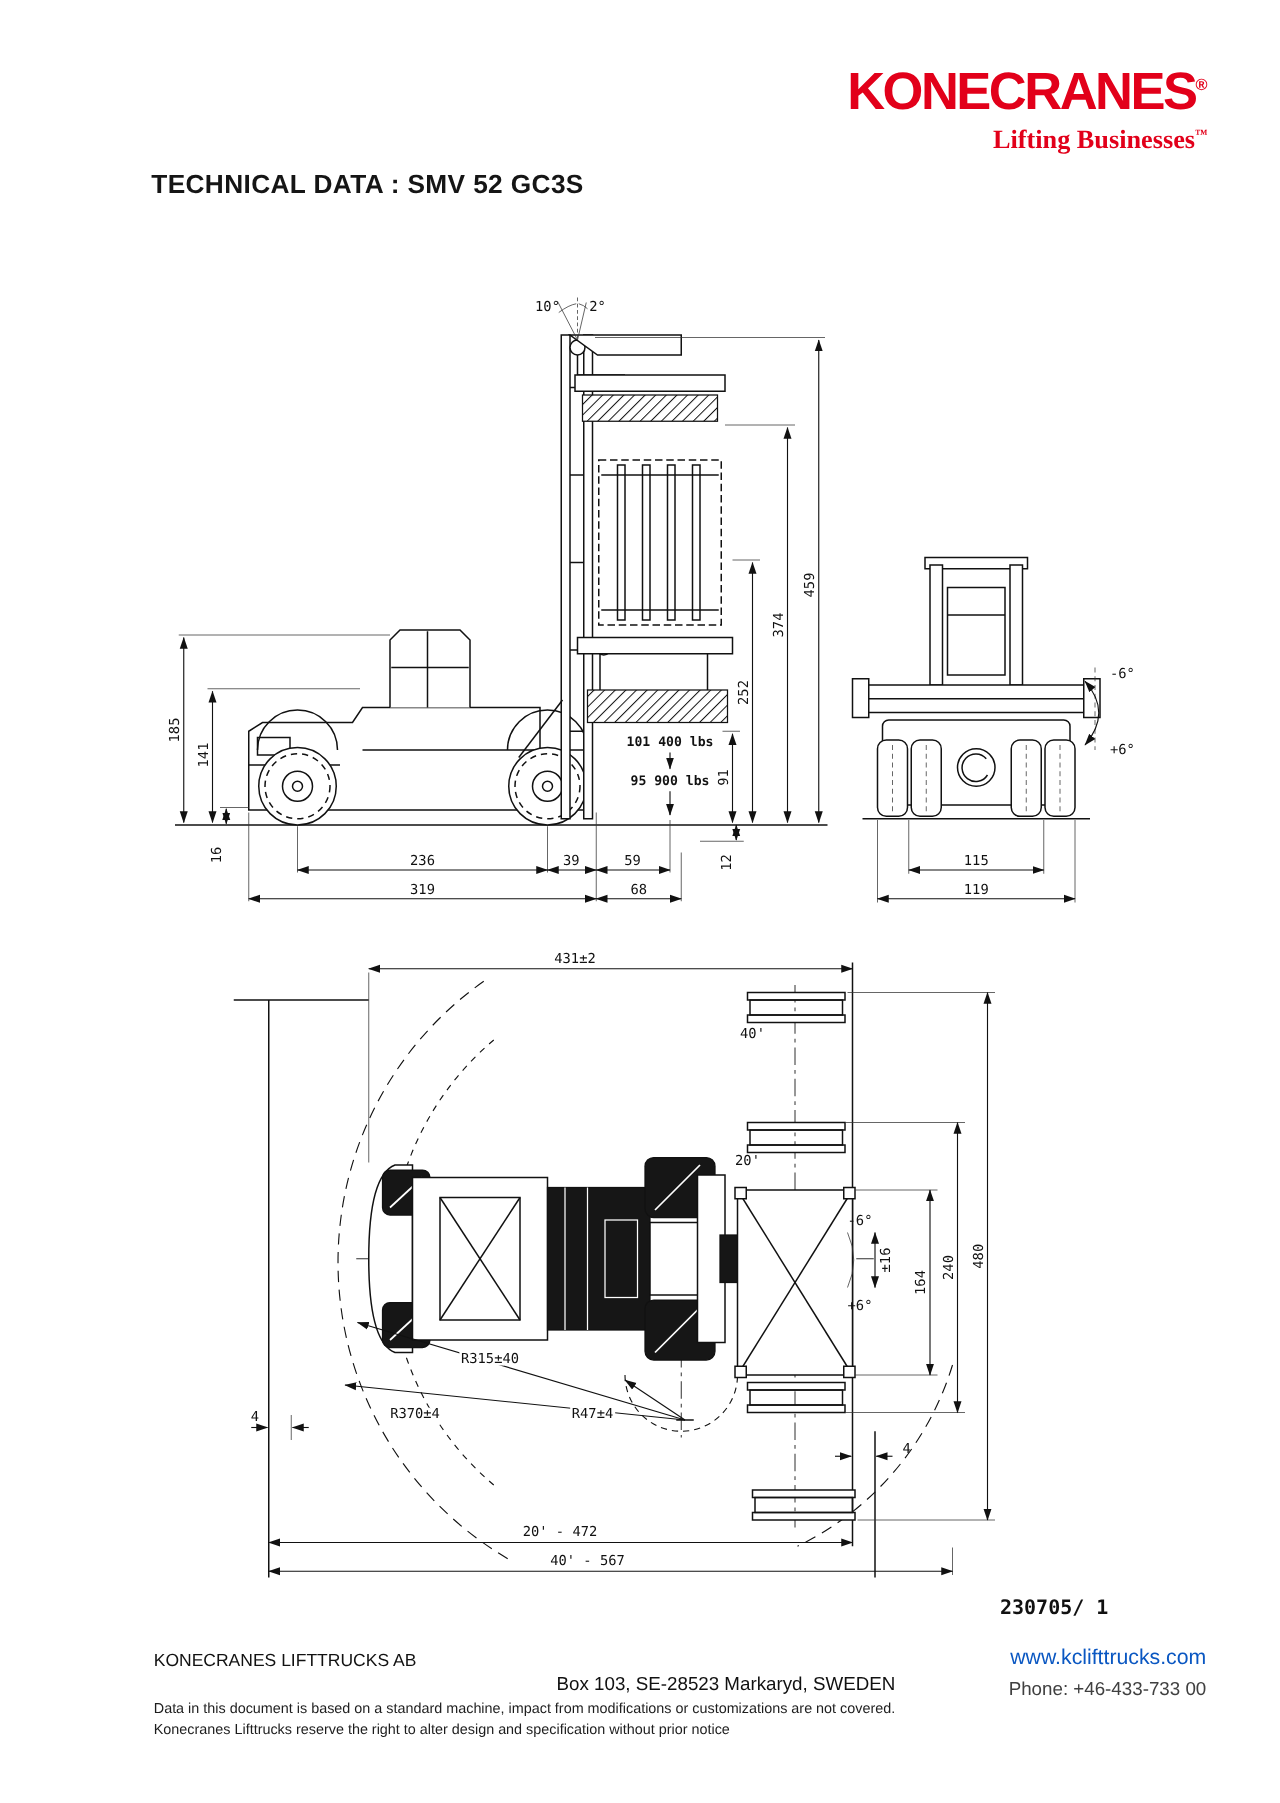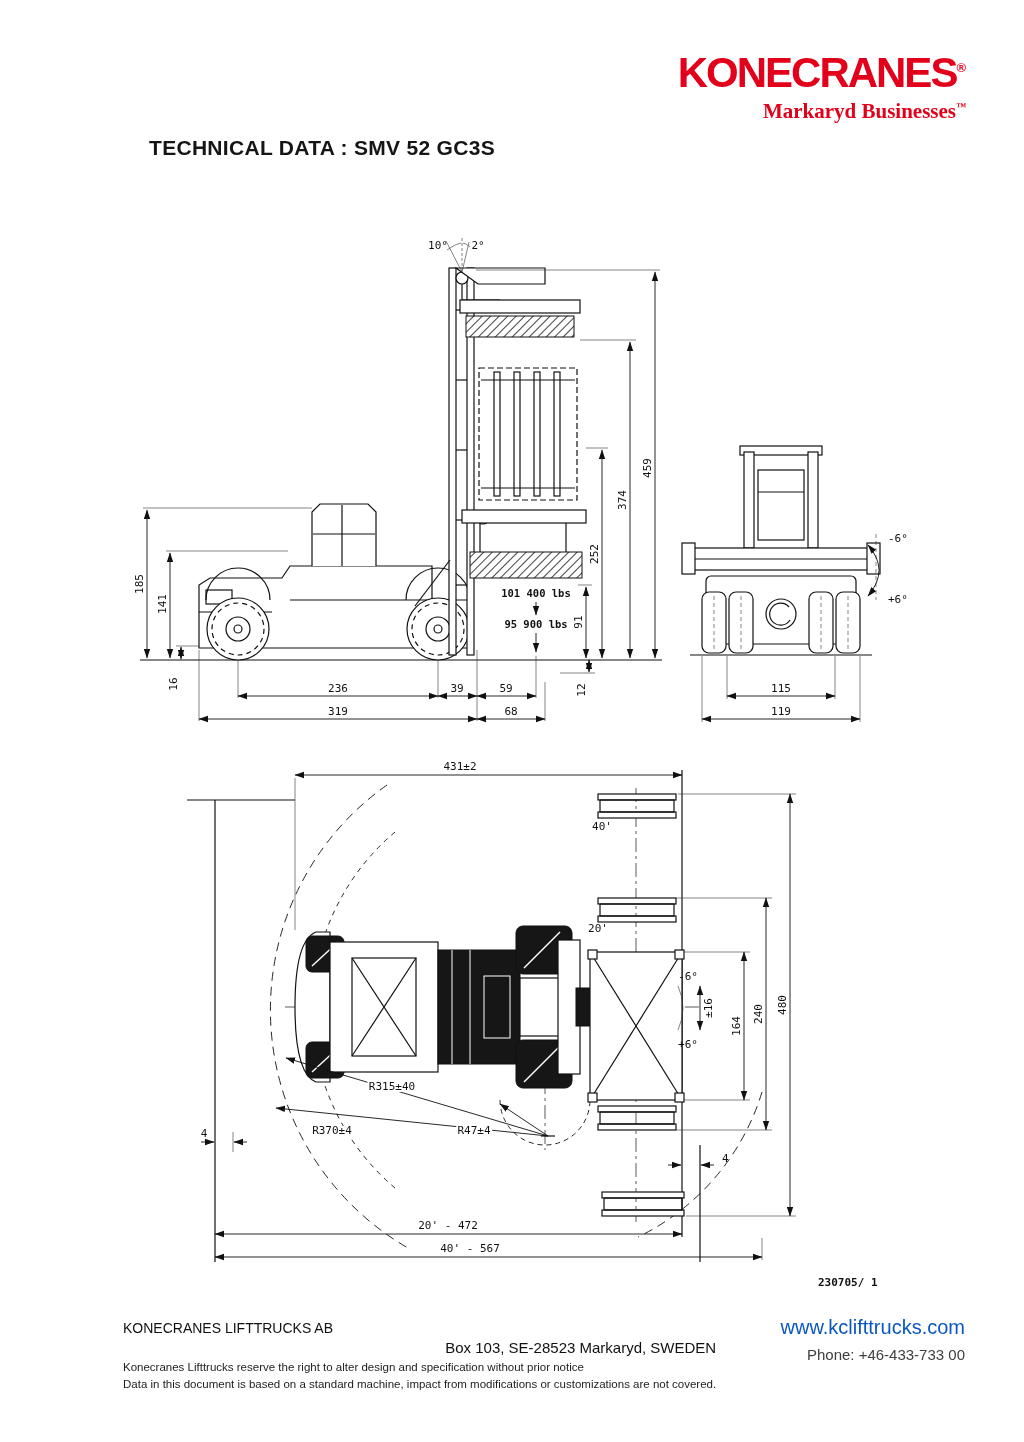--- a/index.html
+++ b/index.html
@@ -4,38 +4,38 @@
 <style>
   * { margin:0; padding:0; box-sizing:border-box; }
   html,body { background:#9a9a9a; }
   .page {
     position:relative; width:1024px; height:1442px; background:#ffffff;
     margin:0 auto; overflow:hidden;
     font-family:"Liberation Sans", sans-serif; color:#111;
   }
   .doc-title {
     position:absolute; left:121px; top:136px;
-    font-size:21px; letter-spacing:.3px; color:#151515;margin-left:28px;
+    font-size:21px; letter-spacing:.3px; color:#151515;
   }
   .logo { position:absolute; top:52px; right:58px; text-align:right; color:#e2001a; }
   .logo-main { font-size:42px; font-weight:bold; letter-spacing:-2px; line-height:1; }
   .logo-main sup { font-size:13px; letter-spacing:0; }
   .logo-tagline { font-family:"Liberation Serif", serif; font-weight:bold; font-size:21px; margin-top:5px; }
   .logo-tagline sup { font-size:10px; }
   .doc-ref {
-    position:absolute; left:818px; top:1276px;
-    font-family:"DejaVu Sans Mono", monospace; font-size:11px; font-weight:bold;
+    position:absolute; left:800px; top:1276px;
+    font-family:"DejaVu Sans Mono", monospace; font-size:16px; font-weight:bold;
   }
   .footer-left { position:absolute; left:123px; top:1320px; }
   .f-company { font-size:14px; }
   .f-address { font-size:15px; margin-top:3px;text-align:right; }
   .f-note { font-size:11.5px; margin-top:5px; color:#1d1d1d; }
   .f-note:first-of-type { margin-top:9px; }
   .footer-right { position:absolute; right:59px; top:1316px; text-align:right; }
-  .f-web { font-size:20px; color:#0a57c2; cursor:pointer; }
+  .f-web { font-size:17px; color:#0a57c2; cursor:pointer; }
   .f-phone { font-size:15px; margin-top:7px; color:#404040; }
 
   svg.drawing { position:absolute; left:0; top:0; }
   .dt { font-family:"DejaVu Sans Mono", monospace; font-size:11px; fill:#111; }
   .dtb { font-family:"DejaVu Sans Mono", monospace; font-size:10.5px; font-weight:bold; fill:#111; }
   .halo { stroke:#fff; stroke-width:4px; paint-order:stroke; }
   .ext { stroke:#333; stroke-width:0.6; fill:none; }
   .dim { stroke:#111; stroke-width:0.9; fill:none; }
   .cl  { stroke:#111; stroke-width:0.7; fill:none; stroke-dasharray:14 4 3 4; }
   .m   { stroke:#111; stroke-width:1.2; fill:none; }
@@ -43,21 +43,21 @@
   .blk { stroke:#111; stroke-width:1; fill:#161616; }
   .dsh { stroke:#111; stroke-width:0.9; fill:none; }
 </style>
 </head>
 <body>
 
 <div class="page">
 
   <div class="logo">
     <div class="logo-main"><span>KONECRANES</span><sup>®</sup></div>
-    <div class="logo-tagline"><span>Markaryd Businesses</span><sup>™</sup></div>
+    <div class="logo-tagline"><span>Lifting Businesses</span><sup>™</sup></div>
   </div>
 
   <h1 class="doc-title">TECHNICAL DATA : SMV 52 GC3S</h1>
 
   <svg class="drawing" width="1024" height="1442" viewBox="0 0 1024 1442">
     <defs>
       <marker id="arr" markerWidth="11" markerHeight="9" refX="9" refY="4" orient="auto-start-reverse" markerUnits="userSpaceOnUse">
         <path d="M0,0.8 L9.5,4 L0,7.2 Z" fill="#111"></path>
       </marker>
       <pattern id="hatch" width="6" height="6" patternTransform="rotate(45)" patternUnits="userSpaceOnUse">
@@ -356,21 +356,21 @@
       <line class="dim" x1="215" y1="1257" x2="762" y2="1257" marker-start="url(#arr)" marker-end="url(#arr)"></line>
       <text class="dt" x="470" y="1252" text-anchor="middle">40' - 567</text>
     </g>
   </svg>
 
   <div class="doc-ref">230705/ 1</div>
 
   <div class="footer-left">
     <div class="f-company">KONECRANES LIFTTRUCKS AB</div>
     <div class="f-address">Box 103, SE-28523 Markaryd, SWEDEN</div>
+    <div class="f-note">Data in this document is based on a standard machine, impact from modifications or customizations are not covered.</div>
     <div class="f-note">Konecranes Lifttrucks reserve the right to alter design and specification without prior notice</div>
-    <div class="f-note">Data in this document is based on a standard machine, impact from modifications or customizations are not covered.</div>
   </div>
   <div class="footer-right">
     <div class="f-web">www.kclifttrucks.com</div>
     <div class="f-phone">Phone: +46-433-733 00</div>
   </div>
 
 </div>
 
 </body></html>

